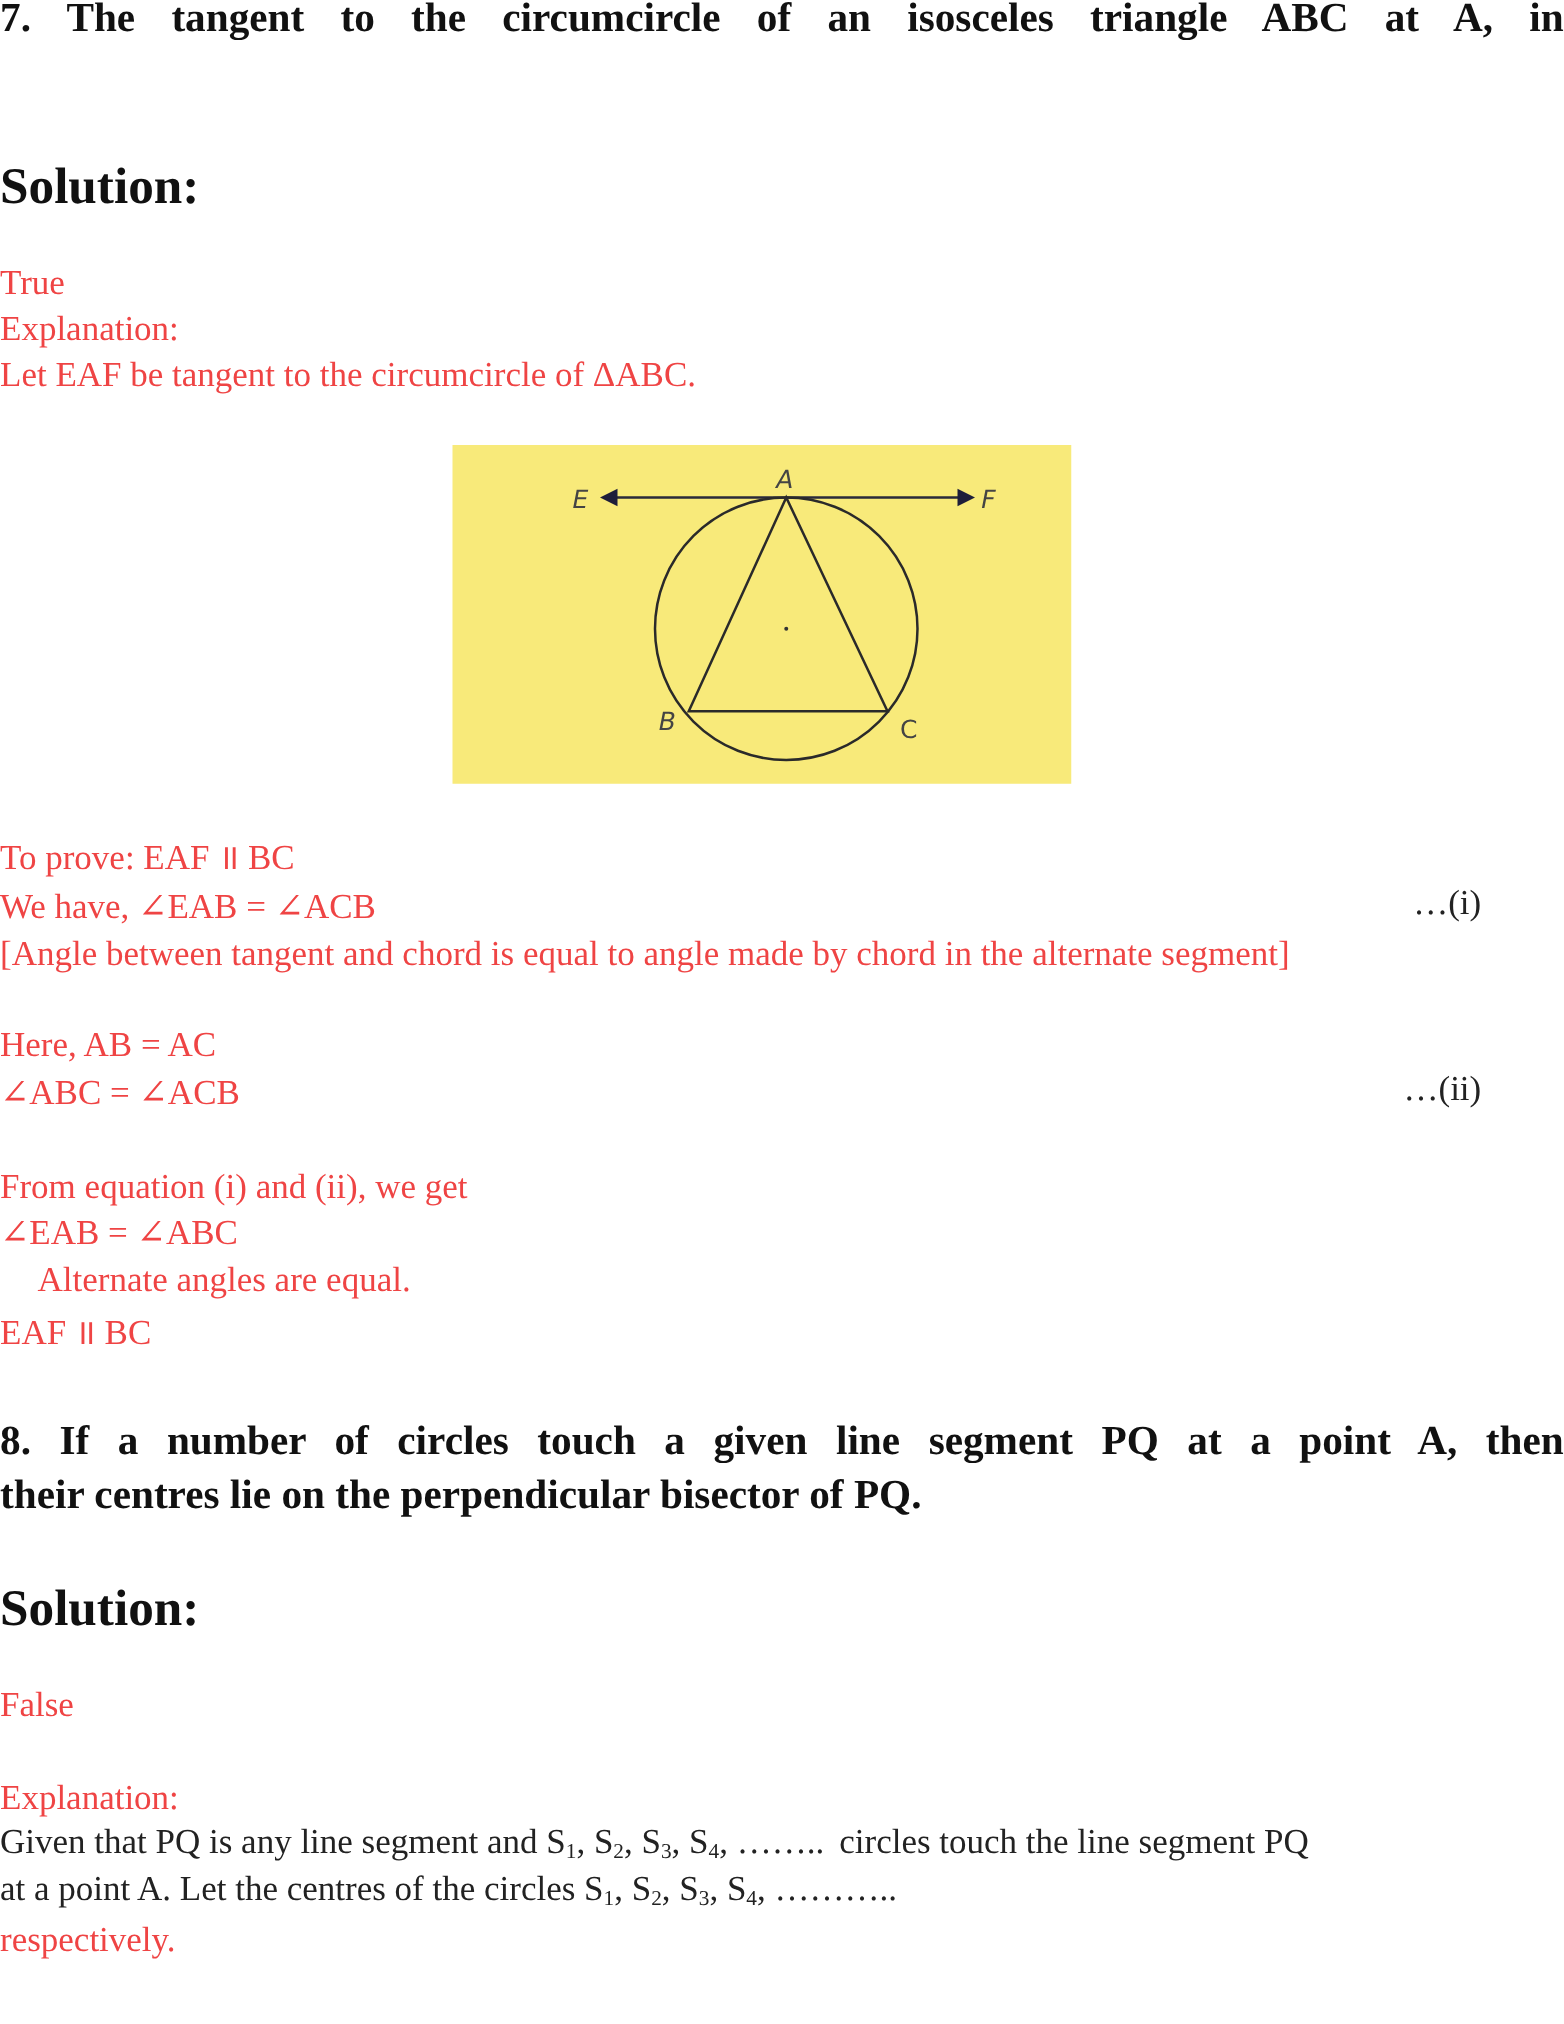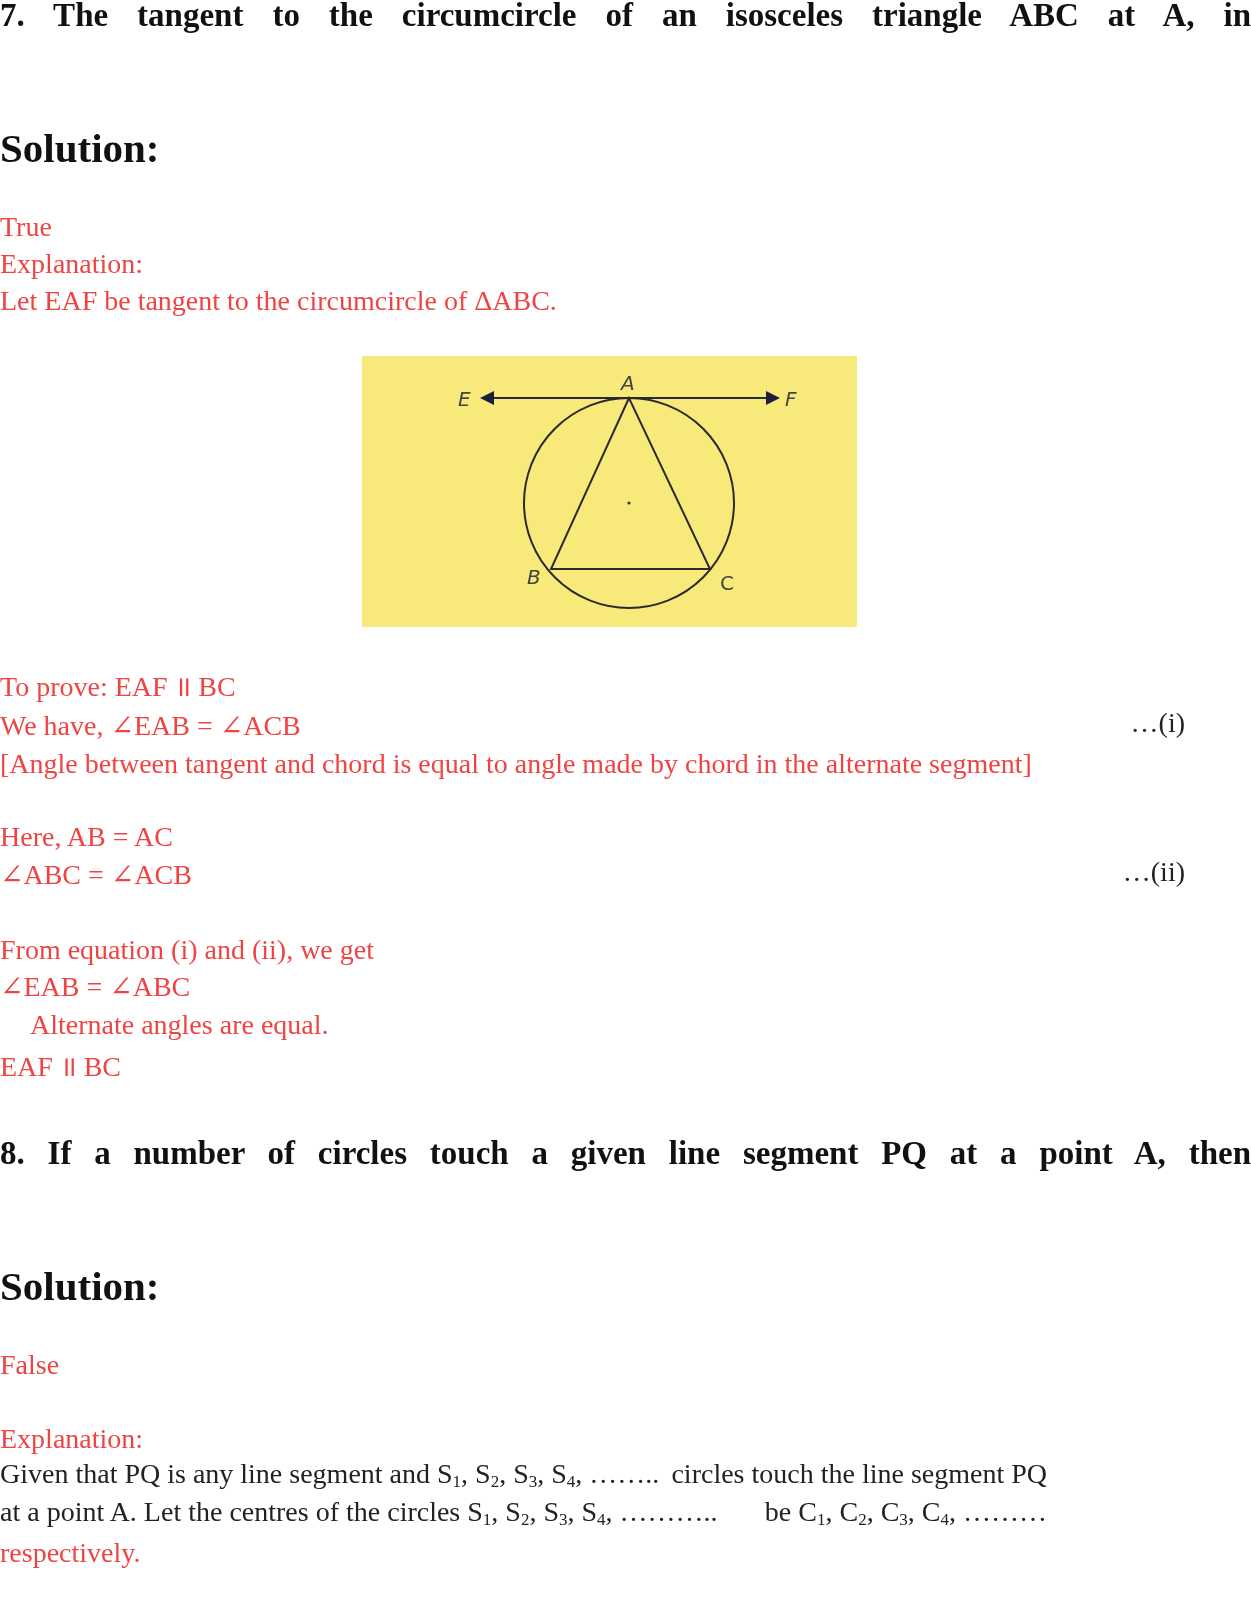--- a/index.html
+++ b/index.html
@@ -67,28 +67,28 @@
 <div class="abs t" style="top:856px;">∠ABC = ∠ACB</div>
 <div class="eqn" style="top:856px;">…(ii)</div>
 
 <div class="abs t" style="top:931px;">From equation (i) and (ii), we get</div>
 <div class="abs t" style="top:968px;">∠EAB = ∠ABC</div>
 <div class="abs t" style="top:1006px;padding-left:30px;">Alternate angles are equal.</div>
 <div class="abs t" style="top:1048px;">EAF ॥ BC</div>
 
 <div class="abs q" style="top:1132px;">
   <span class="line1">8. If a number of circles touch a given line segment PQ at a point A, then</span>
+  <span class="line2">their centres lie on the perpendicular bisector of PQ.</span>
 </div>
 
 <div class="abs sol" style="top:1262px;">Solution:</div>
 
 <div class="abs t" style="top:1346px;">False</div>
 <div class="abs t" style="top:1420px;">Explanation:</div>
 
 <div class="abs tj" style="top:1458px;">
   <span><span>Given that PQ is any line segment and S</span><sub>1</sub>, S<sub>2</sub>, S<sub>3</sub>, S<sub>4</sub>, …….. </span>
   <span>circles touch the line segment PQ</span>
 </div>
 <div class="abs tj" style="top:1496px;">
   <span><span>at a point A. Let the centres of the circles S</span><sub>1</sub>, S<sub>2</sub>, S<sub>3</sub>, S<sub>4</sub>, ……….. </span>
-  <span><span>be C</span><sub>1</sub>, C<sub>2</sub>, C<sub>3</sub>, C<sub>4</sub>, ………</span>
 </div>
 <div class="abs t" style="top:1534px;">respectively.</div>
 
 </body></html>

